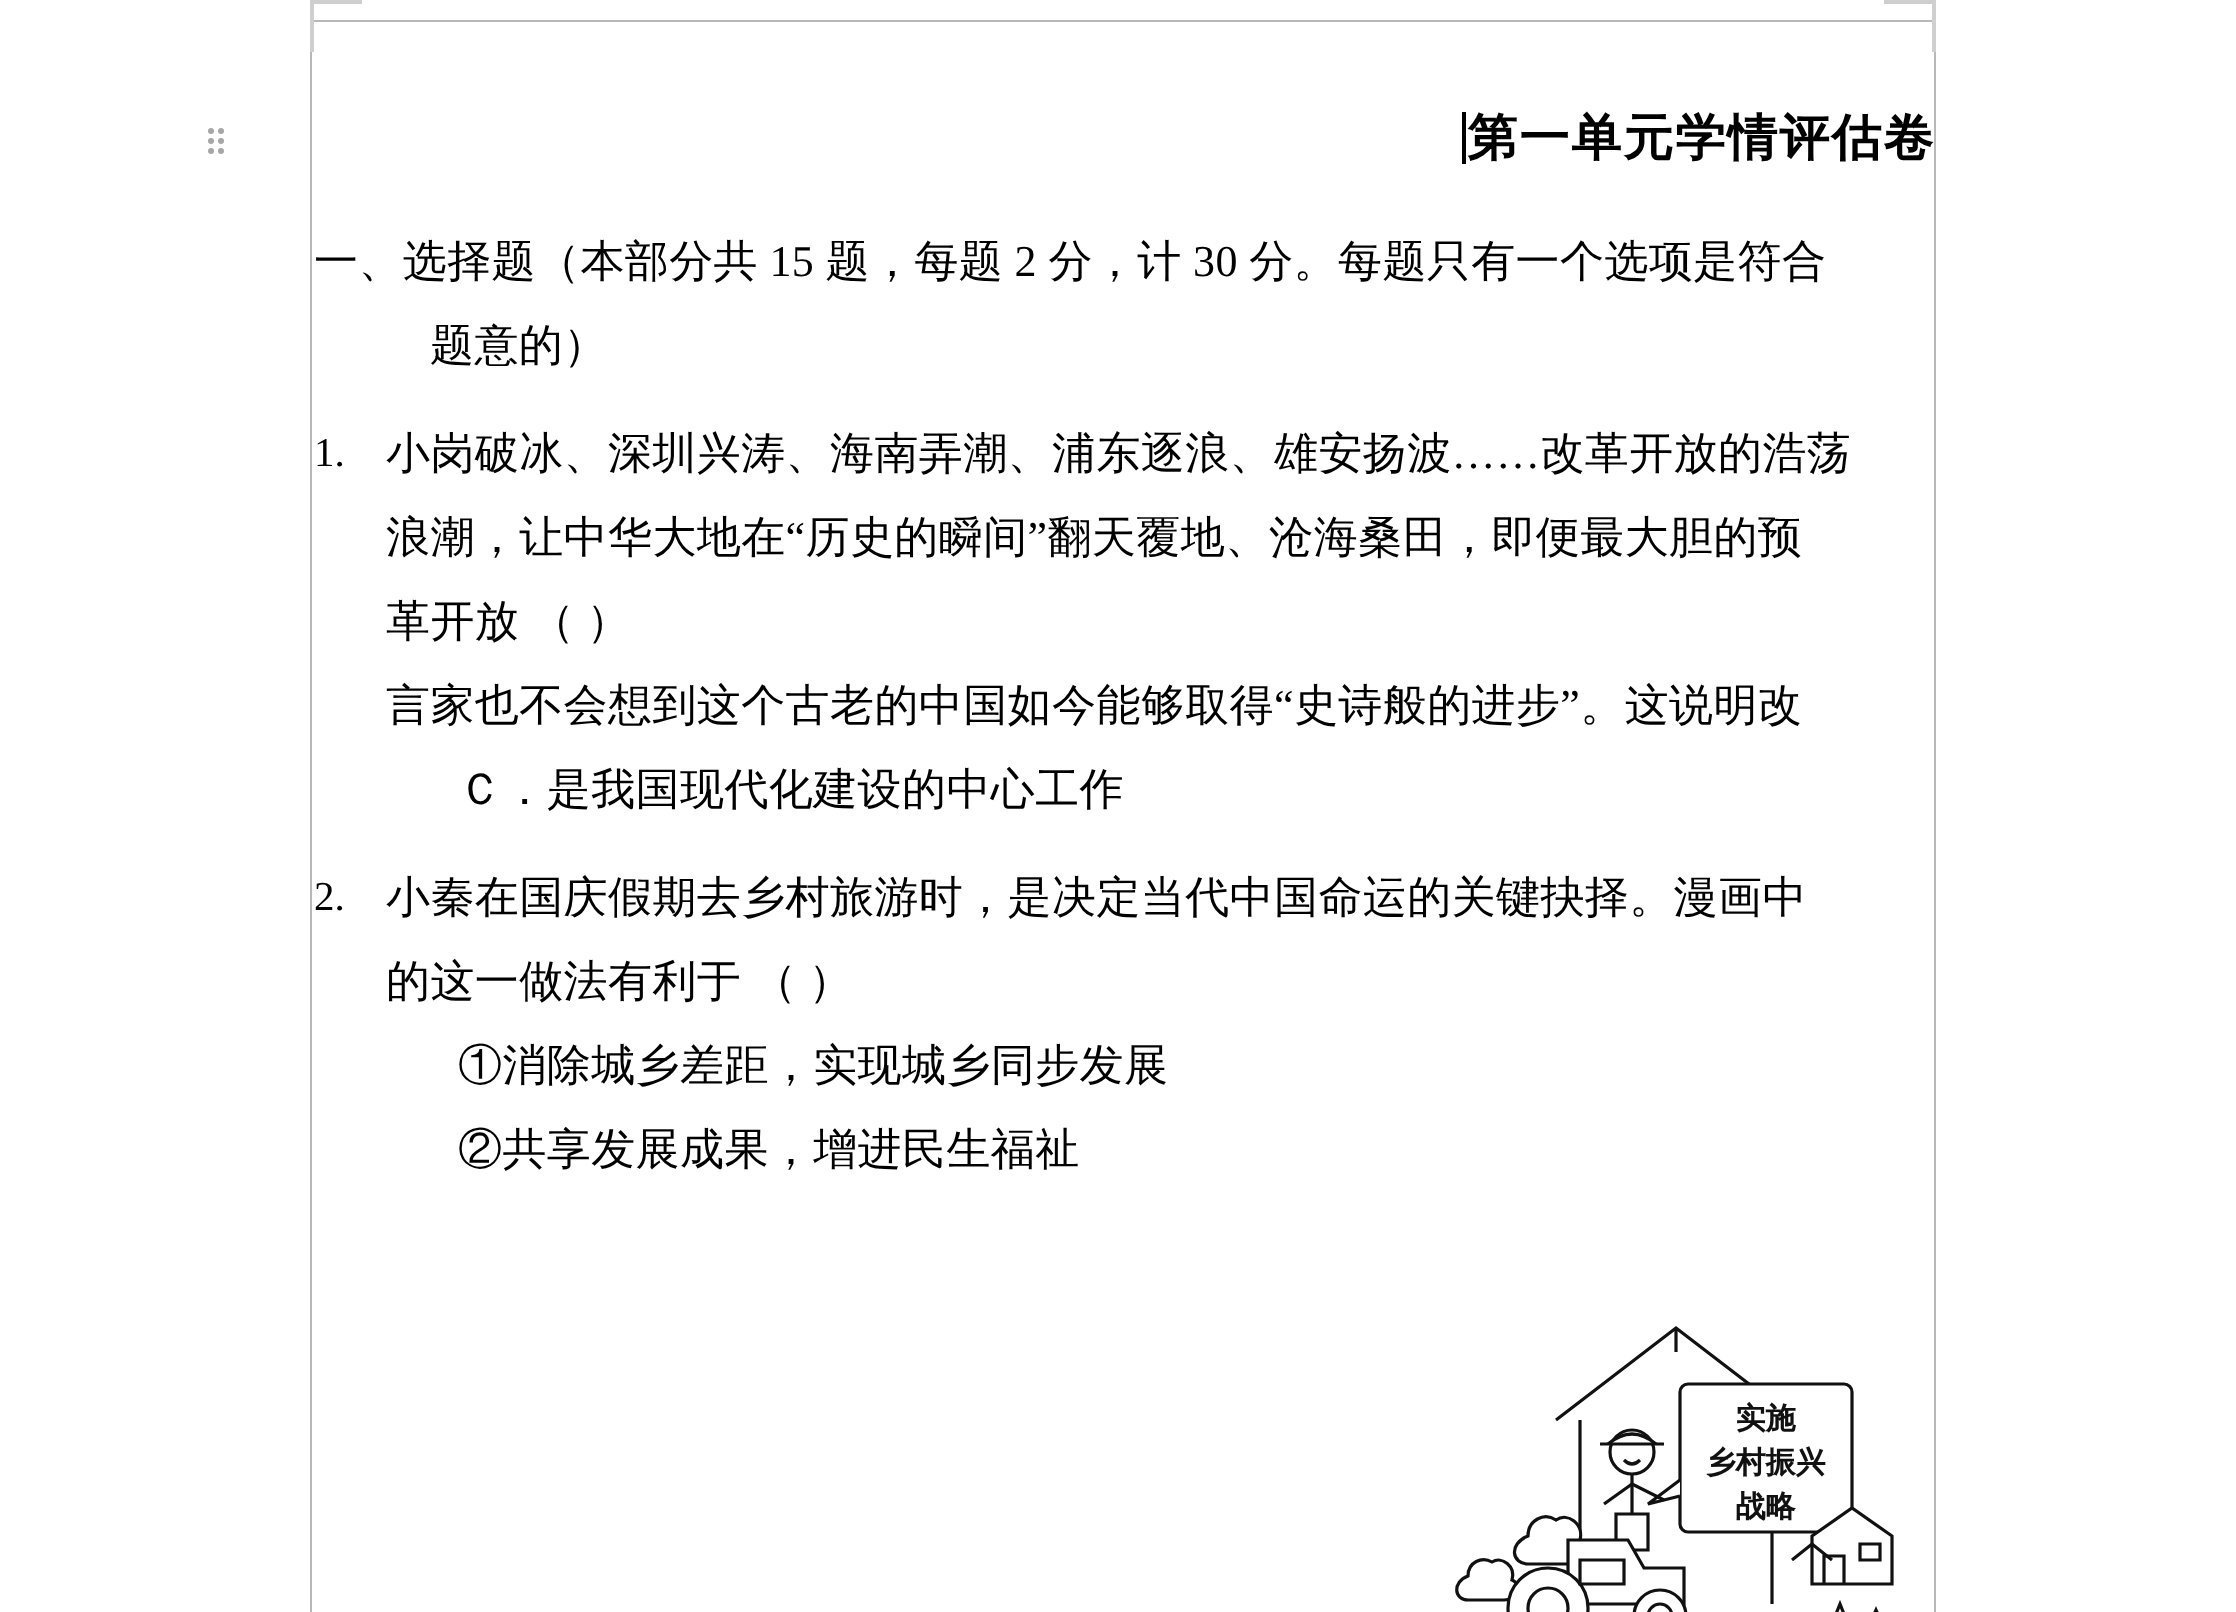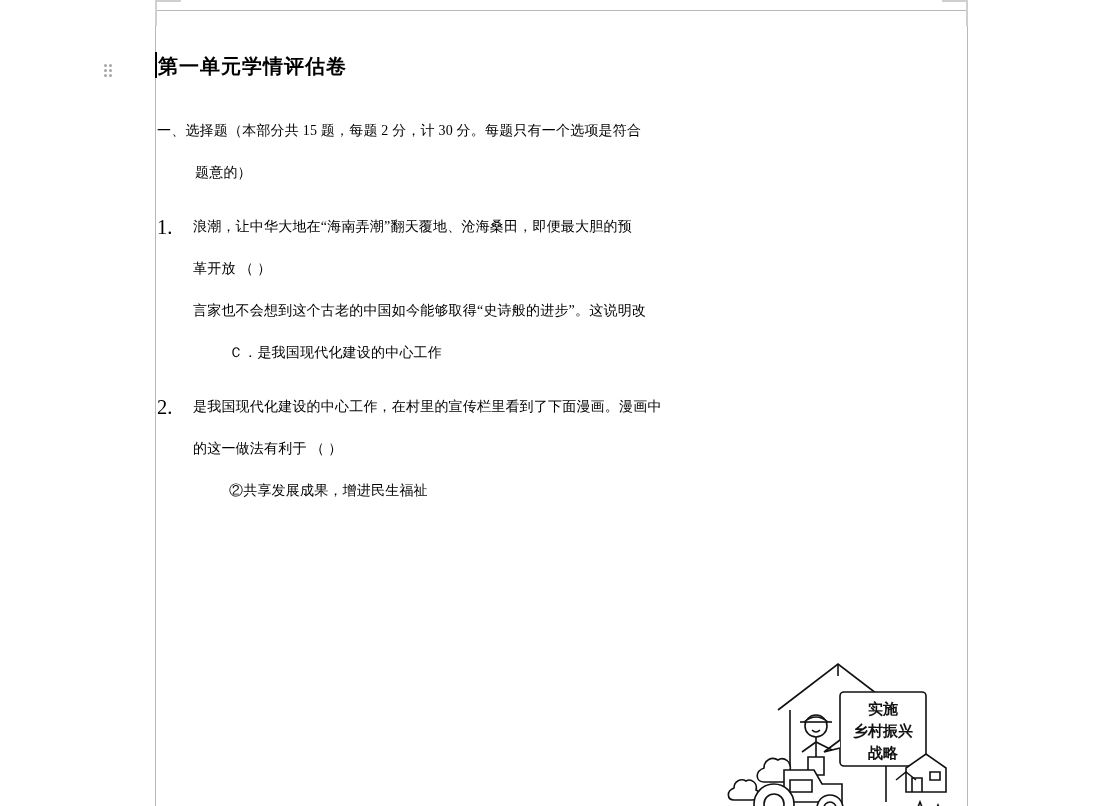--- a/index.html
+++ b/index.html
@@ -70,51 +70,51 @@
     top: 0;
     width: 813px;
     height: 806px;
   }
 
   .title {
     position: absolute;
     left: 0;
     top: 52px;
     width: 813px;
-    text-align: left;
+    text-align: right;
     font-family: "Liberation Sans", sans-serif;
     font-weight: bold;
-    font-size: 20px;
+    font-size: 25px;
     letter-spacing: 1px;
   }
   .title .cursor {
     display: inline-block;
     width: 2px;
     height: 26px;
     background: #000;
     vertical-align: -5px;
     margin-right: 1px;
   }
 
   .content {
     position: absolute;
     left: 2px;
     top: 110px;
     width: 800px;
   }
 
   p.line {
     margin: 0;
-    font-size: 14px;
+    font-size: 22px;
     line-height: 42px;
     letter-spacing: 0.2px;
   }
 
   .sec-head { text-indent: 0; }
-  .sec-head-2 { padding-left: 38px; }
+  .sec-head-2 { padding-left: 58px; }
 
   .q {
     position: relative;
     padding-left: 36px;
     margin-top: 12px;
   }
   .q .num {
     position: absolute;
     left: 0;
     top: 0;
@@ -166,30 +166,32 @@
 
   <div class="title"><span class="cursor"></span><span>第一单元学情评估卷</span></div>
 
   <div class="content">
 
     <p class="line sec-head">一、选择题（本部分共 15 题，每题 2 分，计 30 分。每题只有一个选项是符合</p>
     <p class="line sec-head-2">题意的）</p>
 
     <div class="q">
       <span class="num">1.</span>
-      <p class="line">浪潮，让中华大地在“海南弄潮”翻天覆地、沧海桑田，即便最大胆的预</p>
+      <p class="line">小岗破冰、深圳兴涛、海南弄潮、浦东逐浪、雄安扬波……改革开放的浩荡</p>
+      <p class="line">浪潮，让中华大地在“历史的瞬间”翻天覆地、沧海桑田，即便最大胆的预</p>
       <p class="line">革开放 （ ）</p>
       <p class="line">言家也不会想到这个古老的中国如今能够取得“史诗般的进步”。这说明改</p>
       <p class="line opt">Ｃ．是我国现代化建设的中心工作</p>
     </div>
 
     <div class="q">
       <span class="num">2.</span>
-      <p class="line">是我国现代化建设的中心工作，在村里的宣传栏里看到了下面漫画。漫画中</p>
+      <p class="line">小秦在国庆假期去乡村旅游时，是决定当代中国命运的关键抉择。漫画中</p>
       <p class="line">的这一做法有利于 （ ）</p>
+      <p class="line opt-sub">①消除城乡差距，实现城乡同步发展</p>
       <p class="line opt-sub">②共享发展成果，增进民生福祉</p>
     </div>
 
   </div>
 
   <div class="cartoon">
     <svg width="240" height="176" viewBox="0 0 240 176" fill="none" stroke="#111" stroke-width="1.6">
 
       <path d="M58 58 L118 12 L178 58"></path>
       <path d="M70 58 L70 150"></path>

